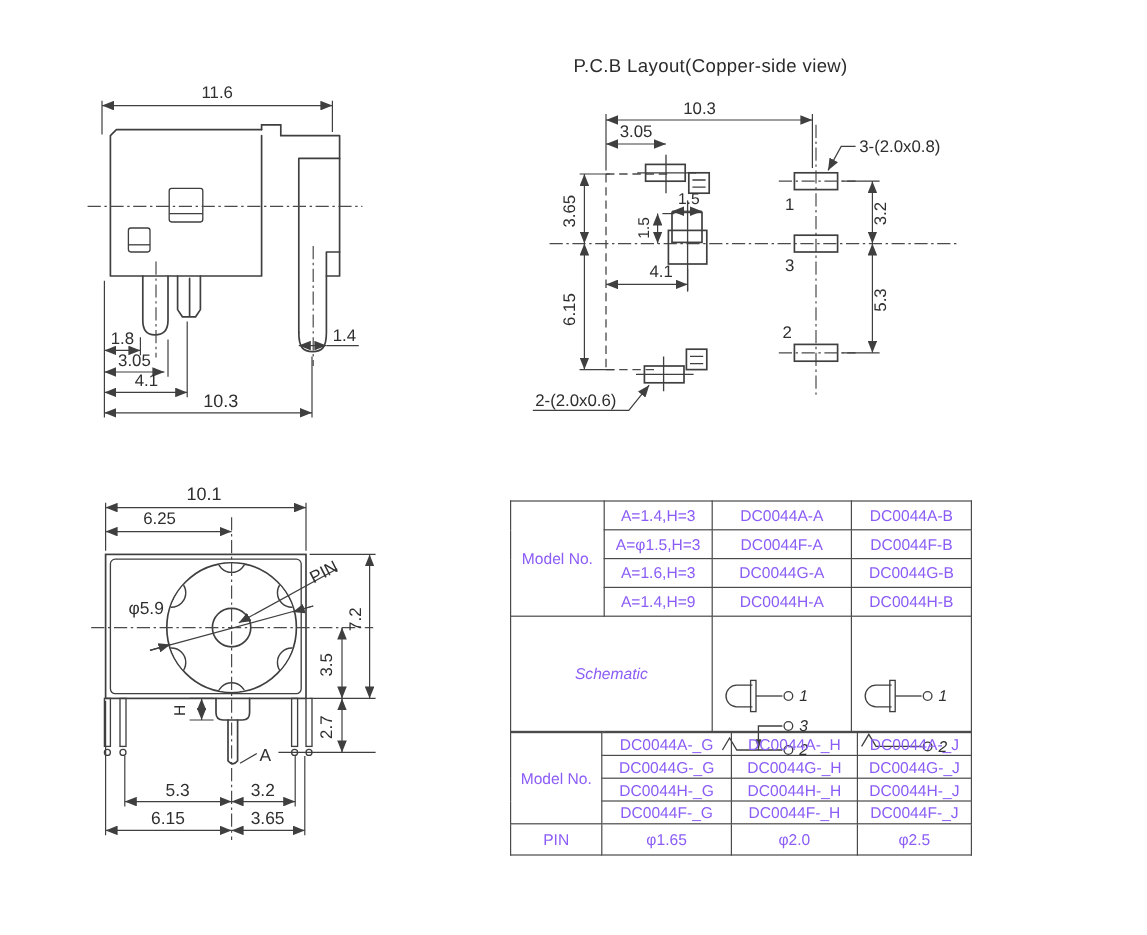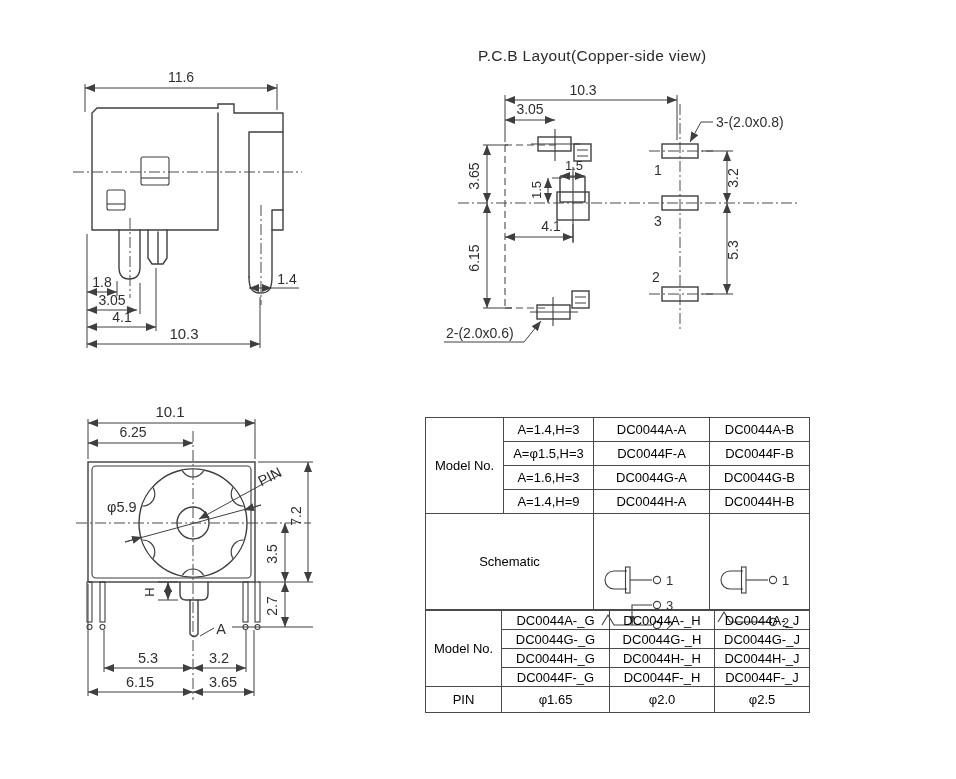--- a/index.html
+++ b/index.html
@@ -8,25 +8,25 @@
   svg{position:absolute;overflow:visible;}
   svg text{fill:#2f2f2f;font-family:"Liberation Sans",sans-serif;}
   .outline{stroke:#3f3f3f;stroke-width:1.4;fill:none;stroke-linecap:round;}
   .thin{stroke:#3f3f3f;stroke-width:1.1;fill:none;}
   .dim{stroke:#3f3f3f;stroke-width:1;fill:none;}
   .cl{stroke:#4a4a4a;stroke-width:1;fill:none;stroke-dasharray:11 3 2 3;}
   .dash{stroke:#4a4a4a;stroke-width:1.1;fill:none;stroke-dasharray:7 4;}
   .pcb-title{position:absolute;left:478px;top:47px;font-size:15.5px;letter-spacing:.3px;color:#2b2b2b;}
   table{position:absolute;border-collapse:collapse;table-layout:fixed;}
   td{border:1.4px solid #4a4a4a;text-align:center;vertical-align:middle;
-     font-size:13px;color:#000000;padding:0;overflow:hidden;white-space:nowrap;}
+     font-size:13px;color:#8b5cf6;padding:0;overflow:hidden;white-space:nowrap;}
   #model-table{left:425px;top:417px;width:384px;}
   #pin-table{left:425px;top:610px;width:384px;}
   #model-table td.r{height:23px;}
-  #model-table td.schem{height:95px;}
+  #model-table td.schem{height:95px;font-style:italic;}
   #pin-table td.r{height:18px;}
   #pin-table td.pinrow{height:25px;}
   .schemsvg{display:block;margin:0 auto;}
 </style>
 </head>
 <body>
 
 <div id="canvas">
 
   <svg style="left:60px;top:55px;" width="280" height="305" viewBox="60 55 280 305">

